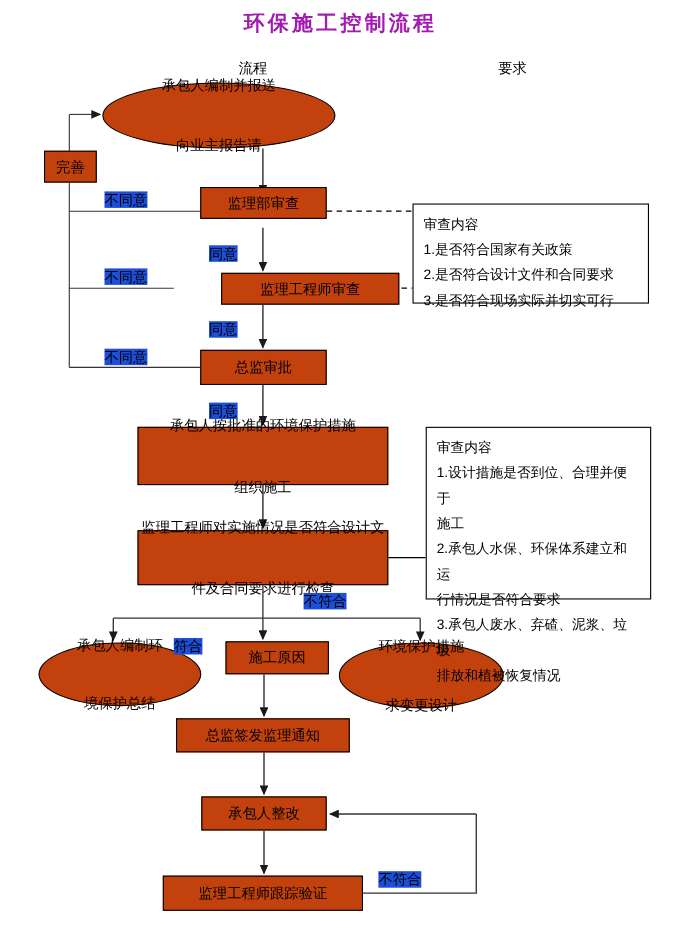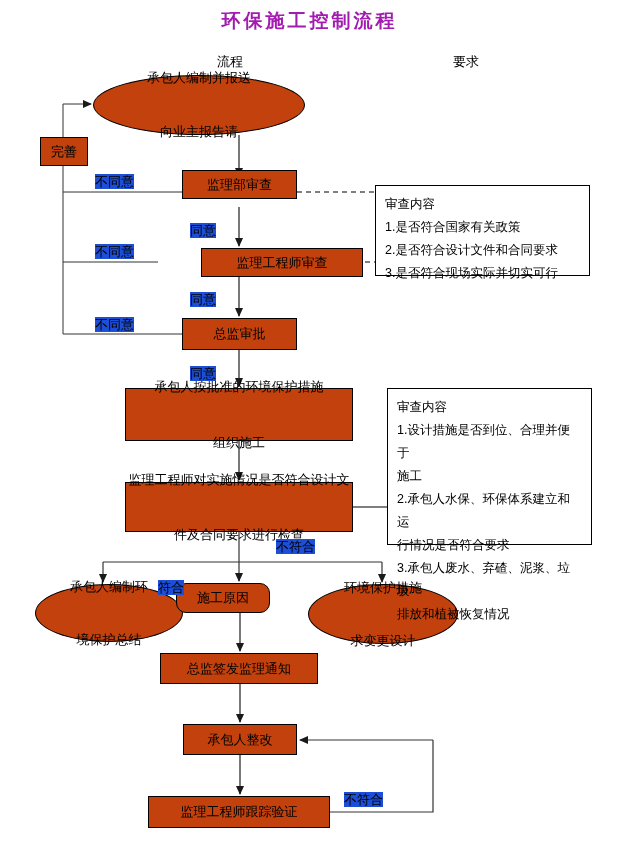--- a/index.html
+++ b/index.html
@@ -144,21 +144,21 @@
   <div class="node" style="left:125px; top:482px; width:228px; height:50px; line-height:23px;">
     <div>监理工程师对实施情况是否符合设计文</div>
     <div>件及合同要求进行检查</div>
   </div>
 
   <div class="node ellipse" style="left:35px; top:584px; width:148px; height:58px; line-height:21px;">
     <div>承包人编制环</div>
     <div>境保护总结</div>
   </div>
 
-  <div class="node" style="left:176px; top:583px; width:94px; height:30px;border-radius:10px;">施工原因</div>
+  <div class="node" style="left:205px; top:583px; width:94px; height:30px;">施工原因</div>
 
   <div class="node ellipse" style="left:308px; top:584px; width:150px; height:60px; line-height:21px;">
     <div>环境保护措施</div>
     <div>求变更设计</div>
   </div>
 
   <div class="node" style="left:160px; top:653px; width:158px; height:31px;">总监签发监理通知</div>
 
   <div class="node" style="left:183px; top:724px; width:114px; height:31px;">承包人整改</div>
 

